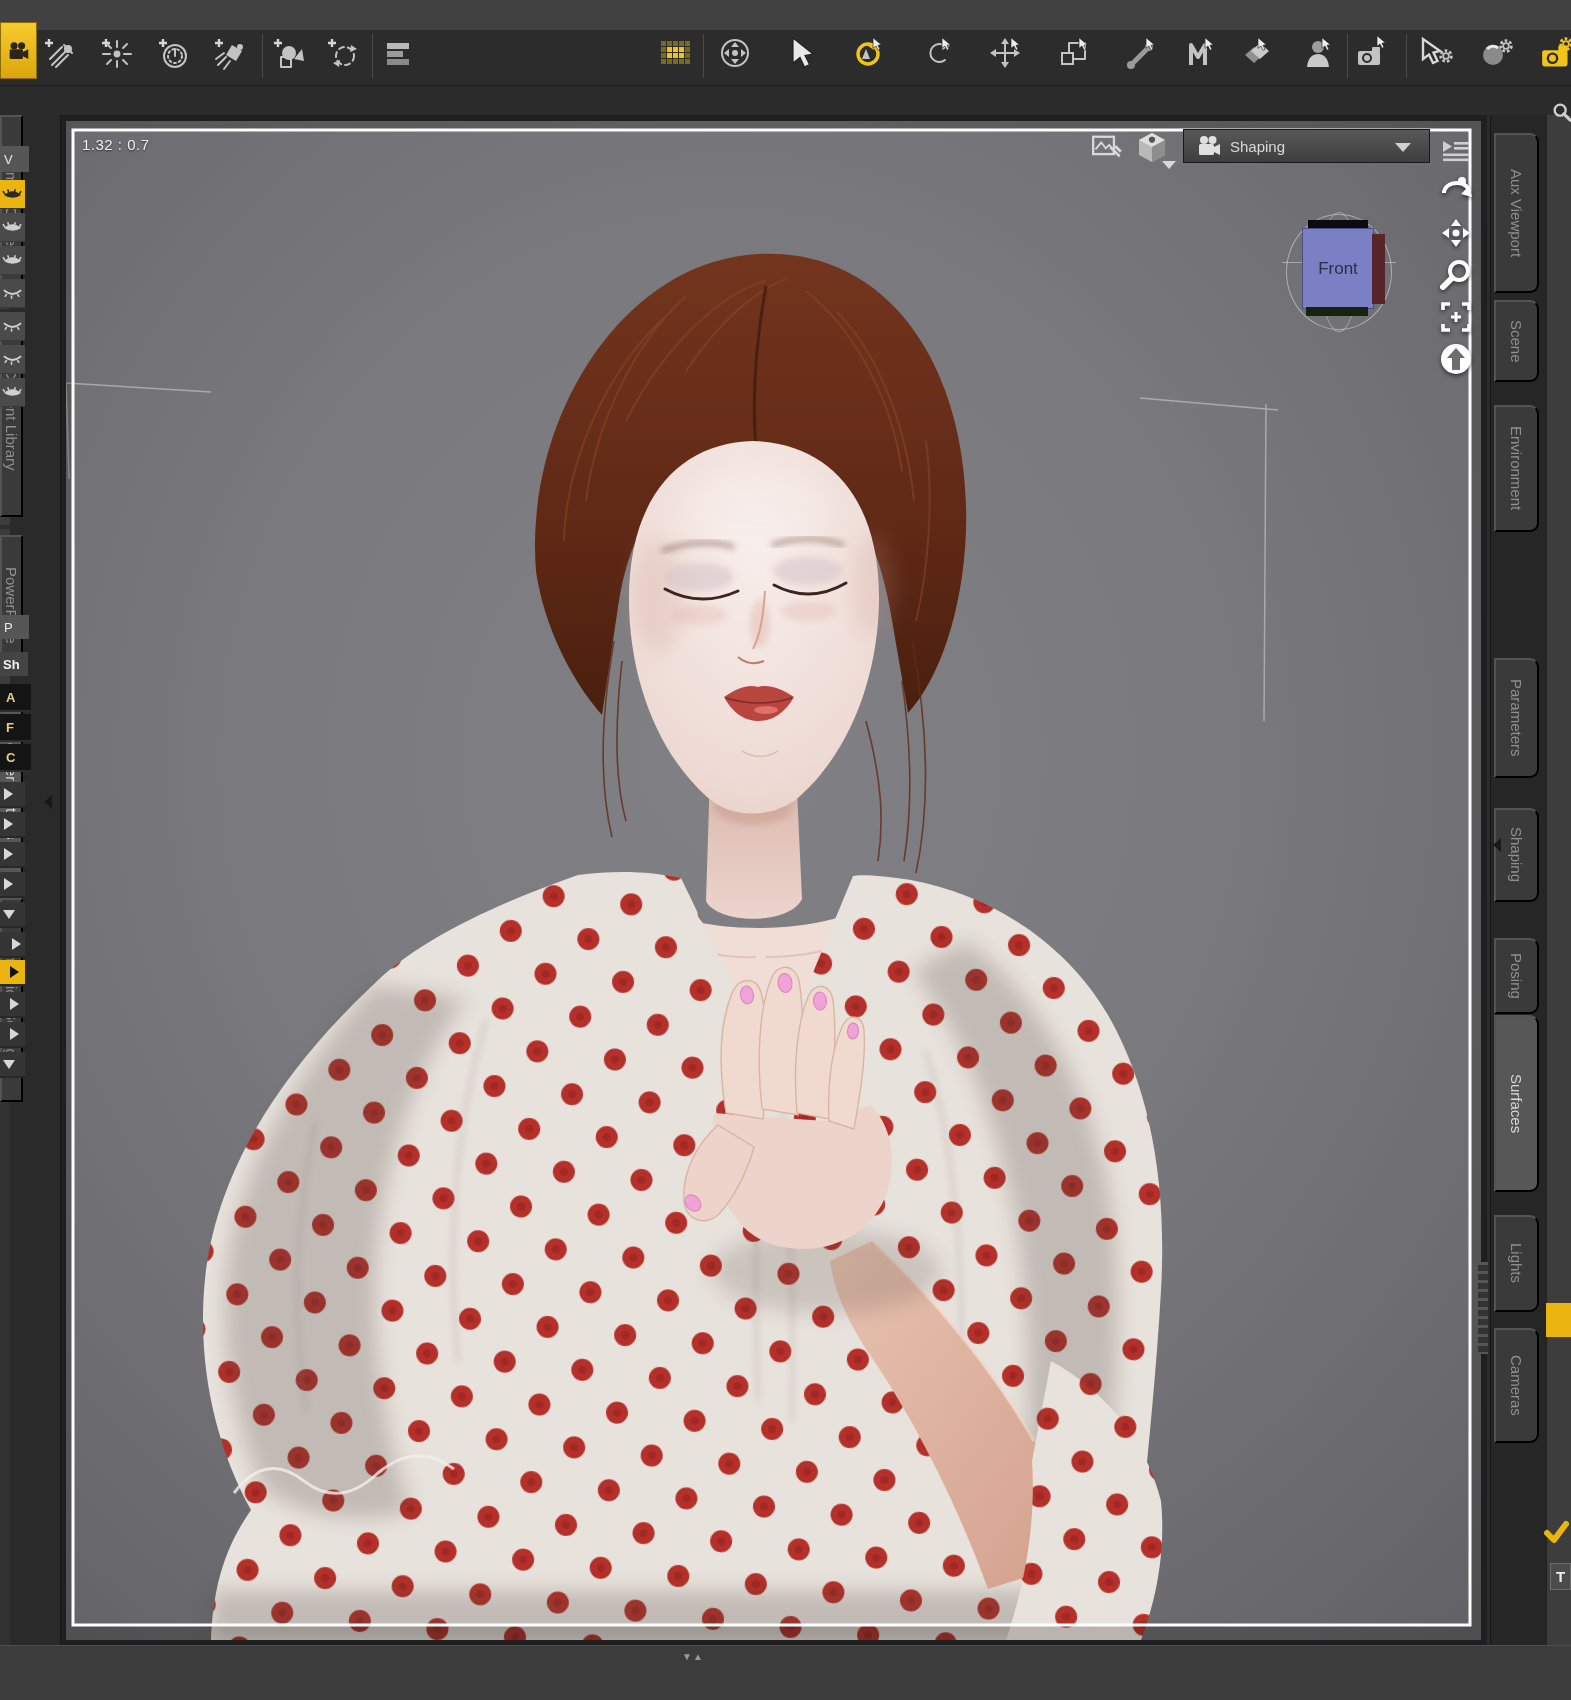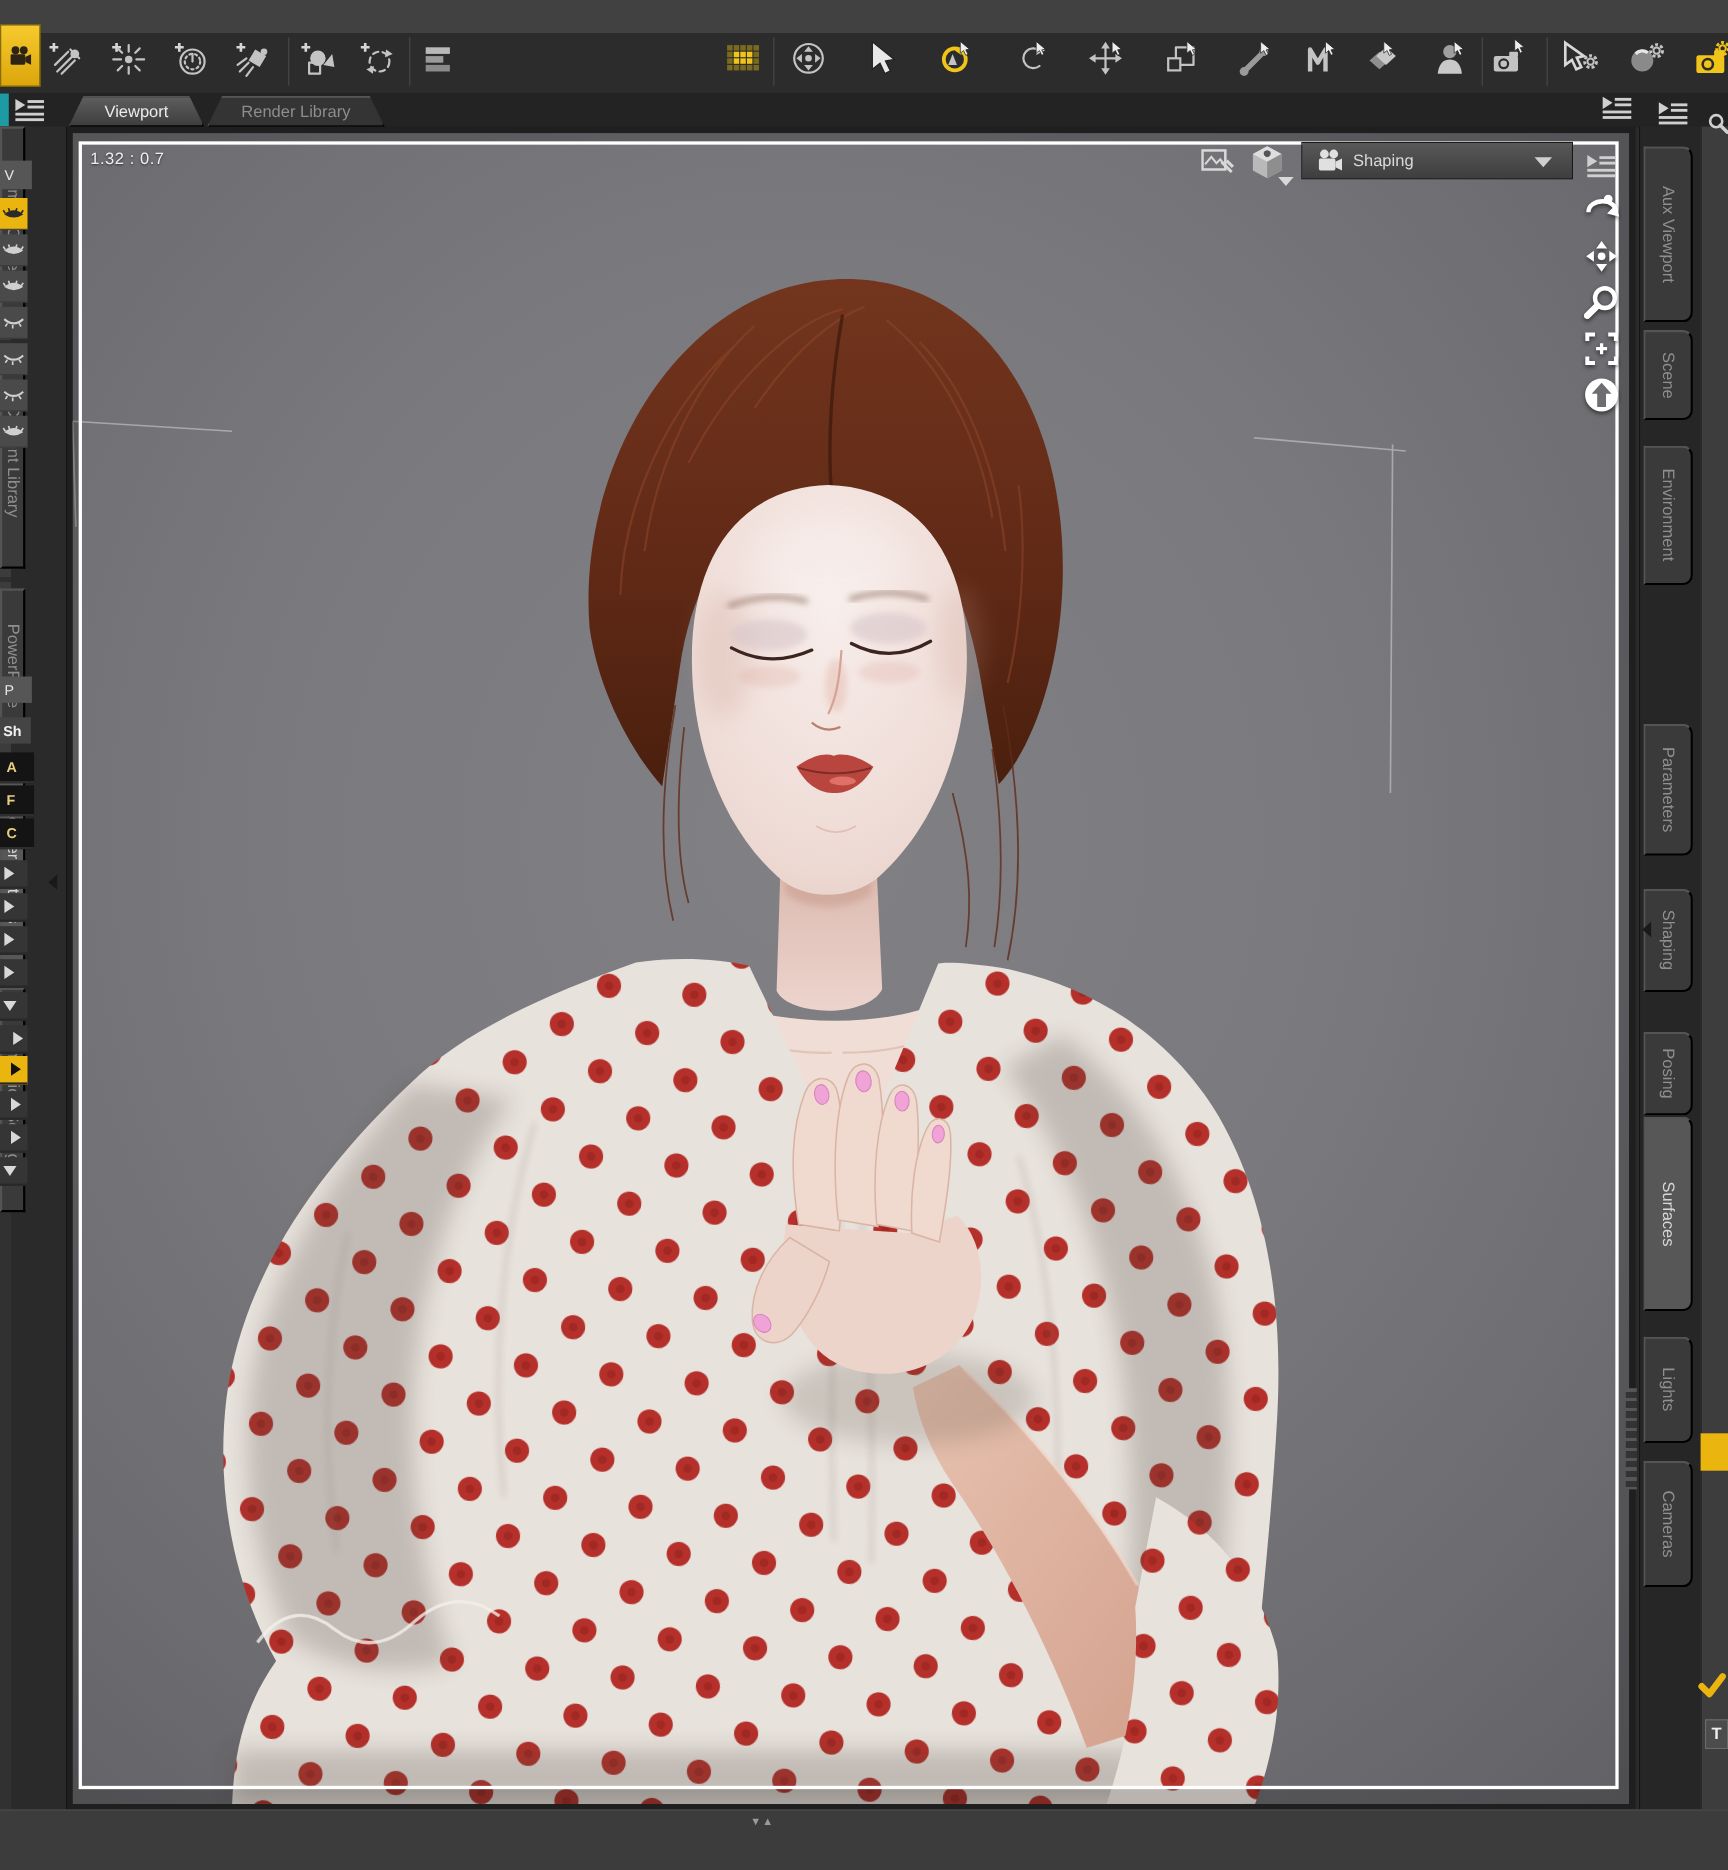--- a/index.html
+++ b/index.html
@@ -314,38 +314,20 @@
         </svg>
     </button>
     <button class="tool" style="left:1536px">
       <svg viewBox="0 0 36 36" style="color:#f0c419">
           <use href="#sym-gear" x="16" y="0" width="18" height="18"></use>
           <use href="#sym-photocam" y="8" width="30" height="26"></use>
         </svg>
     </button>
   </div>
 
-  <div class="tabbar">
-    <div class="teal"></div>
-    <button class="pane-menu" style="left:12px;top:3px"><svg viewBox="0 0 30 24">
-          <use href="#sym-panemenu"></use>
-        </svg></button>
-    <button class="doc-tab active" style="left:62px;width:124px">
-        <span>Viewport</span>
-      </button>
-    <button class="doc-tab inactive" style="left:188px;width:162px">
-        <span>Render Library</span>
-      </button>
-    <button class="pane-menu" style="left:1455px;top:1px"><svg viewBox="0 0 30 24">
-          <use href="#sym-panemenu"></use>
-        </svg></button>
-    <button class="pane-menu" style="left:1506px;top:6px"><svg viewBox="0 0 30 24">
-          <use href="#sym-panemenu"></use>
-        </svg></button>
-  </div>
 
   <div class="vp-pane"></div>
 
   <svg class="scene" viewBox="0 0 1415 1519">
     <defs>
       <radialGradient id="bgG" cx="47%" cy="42%" r="78%">
         <stop offset="0%" stop-color="#818084"></stop>
           <stop offset="45%" stop-color="#7a797d"></stop>
         <stop offset="80%" stop-color="#6c6b6f"></stop>
           <stop offset="100%" stop-color="#626165"></stop>
@@ -509,20 +491,31 @@
     <svg viewBox="0 0 26 24" width="26" height="24" style="color:#e0e0e0;margin-left:6px">
         <use href="#sym-moviecam"></use>
       </svg>
     <span class="lbl">Shaping</span>
     <span class="arr"></span>
   </button>
   <button class="pane-menu" style="left:1441px;top:139px"><svg viewBox="0 0 30 24">
         <use href="#sym-panemenu"></use>
       </svg></button>
 
+  <div class="vcube">
+    <div class="sphere"></div>
+    <div class="merid"></div>
+    <div class="equat"></div>
+    <div class="topedge"></div>
+    <div class="face">
+        <span>Front</span>
+      </div>
+    <div class="rside"></div>
+    <div class="bside"></div>
+  </div>
 
   <div class="navcol">
     <button class="nav-btn">
       <svg viewBox="0 0 36 36">
           <path d="M6 20 C6 14 12 10 19 10 C26 10 31 14 31 19" stroke="#fff" stroke-width="4" fill="none"></path>
           <path d="M31 13 L34 24 L23 21 Z" fill="#fff"></path>
           <circle cx="24" cy="8" r="4" fill="#fff"></circle>
         </svg>
     </button>
     <button class="nav-btn">

